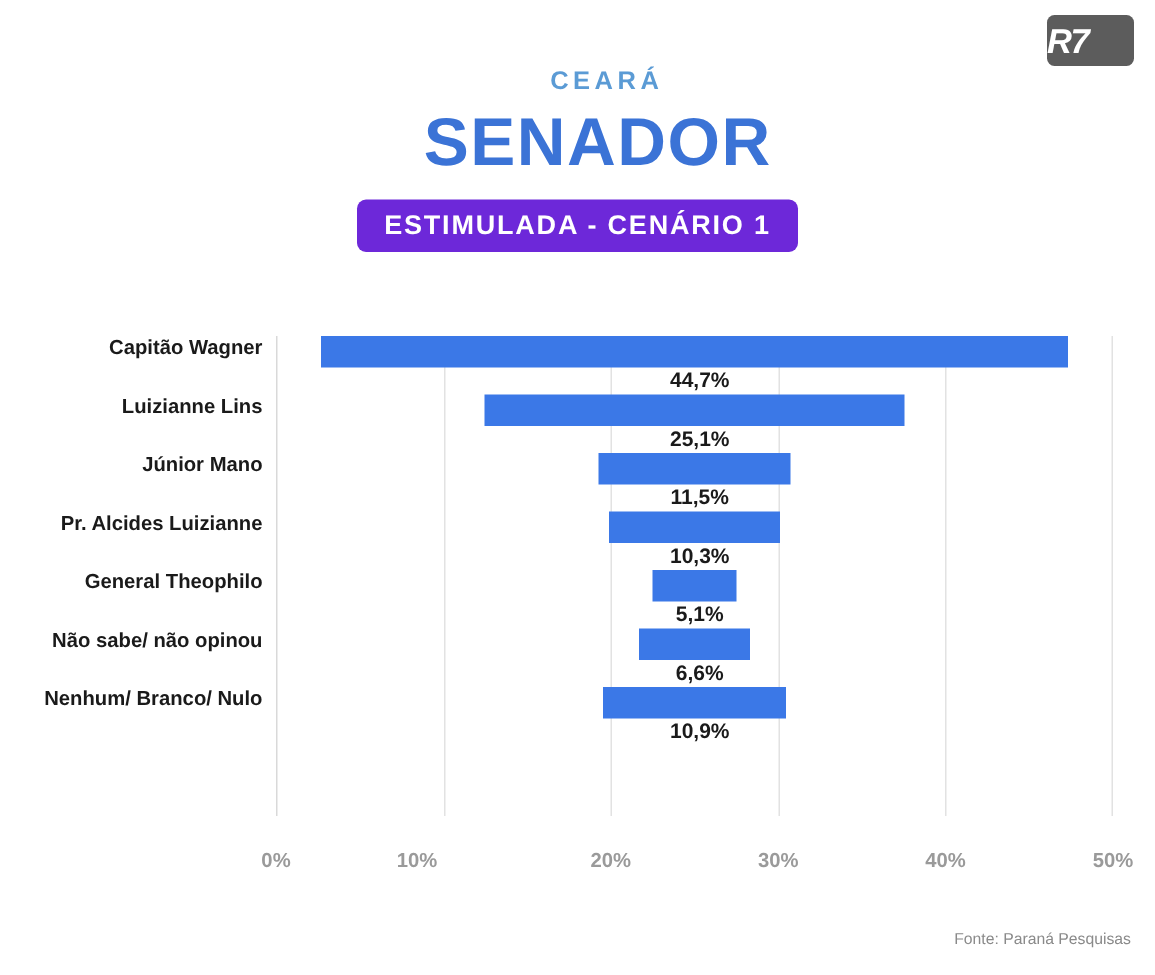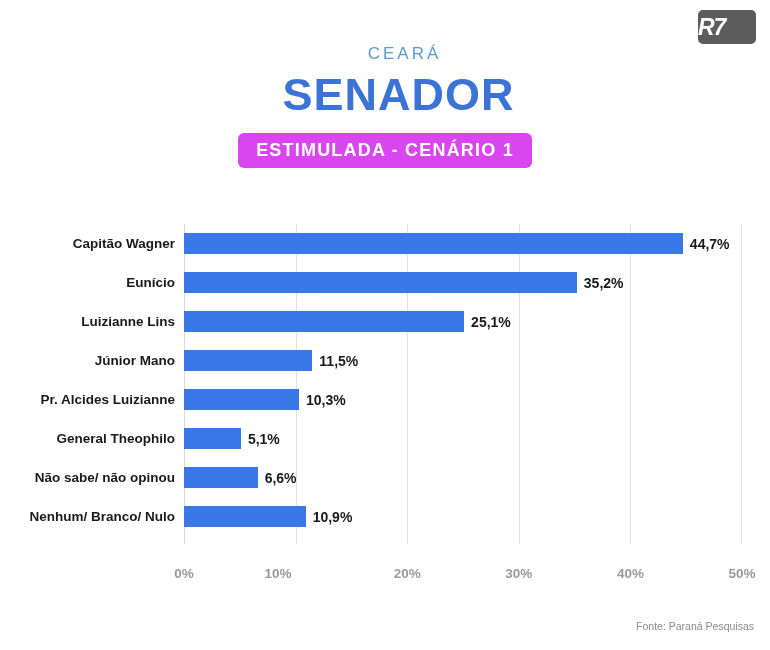--- a/index.html
+++ b/index.html
@@ -37,40 +37,40 @@
   }
 
   
   .header {
     padding-top: 44px;
     text-align: center;
   }
   .header .state {
     color: #5b9bd5;
     font-size: 17px;
-    font-weight: normal;
+    font-weight: bold;
     letter-spacing: 3px;
     padding-left: 39px;
   }
   .header .office {
     color: #3b73d6;
     font-size: 45px;
     font-weight: bold;
     letter-spacing: 1px;
     margin-top: 8px;
     line-height: 1;
     margin-left: 27px;
   }
   .badge-wrap {
     margin-top: 16px;
     display: flex;
     justify-content: center;
   }
   .badge {
-    background: #d946ef;
+    background: #6d28d9;
     color: #ffffff;
     font-size: 18px;
     font-weight: bold;
     letter-spacing: 1.2px;
     padding: 8px 18px 9px 18px;
     border-radius: 6px;
     line-height: 1;
   }
 
   
@@ -103,20 +103,21 @@
     position: absolute;
     left: 0;
     top: 0;
     width: 558px;
   }
   .row {
     position: relative;
     height: 39px;
     display: flex;
     align-items: center;
+    flex-direction: column;
   }
   .row-label {
     position: absolute;
     right: 100%;
     margin-right: 9px;
     white-space: nowrap;
     font-size: 13.5px;
     font-weight: bold;
     color: #1a1a1a;
     text-align: right;
@@ -178,25 +179,20 @@
     <div class="gridline" style="left:223.2px;"></div>
     <div class="gridline" style="left:334.8px;"></div>
     <div class="gridline" style="left:446.4px;"></div>
     <div class="gridline" style="left:557px;"></div>
 
     <div class="rows" id="rows">
         <div class="row">
           <div class="row-label">Capitão Wagner</div>
           <div class="bar" style="width: 498.852px; background: rgb(59, 120, 231);"></div>
           <div class="bar-value">44,7%</div>
-        </div>
-        <div class="row">
-          <div class="row-label">Eunício</div>
-          <div class="bar" style="width: 392.832px; background: rgb(59, 120, 231);"></div>
-          <div class="bar-value">35,2%</div>
         </div>
         <div class="row">
           <div class="row-label">Luizianne Lins</div>
           <div class="bar" style="width: 280.116px; background: rgb(59, 120, 231);"></div>
           <div class="bar-value">25,1%</div>
         </div>
         <div class="row">
           <div class="row-label">Júnior Mano</div>
           <div class="bar" style="width: 128.34px; background: rgb(59, 120, 231);"></div>
           <div class="bar-value">11,5%</div>

